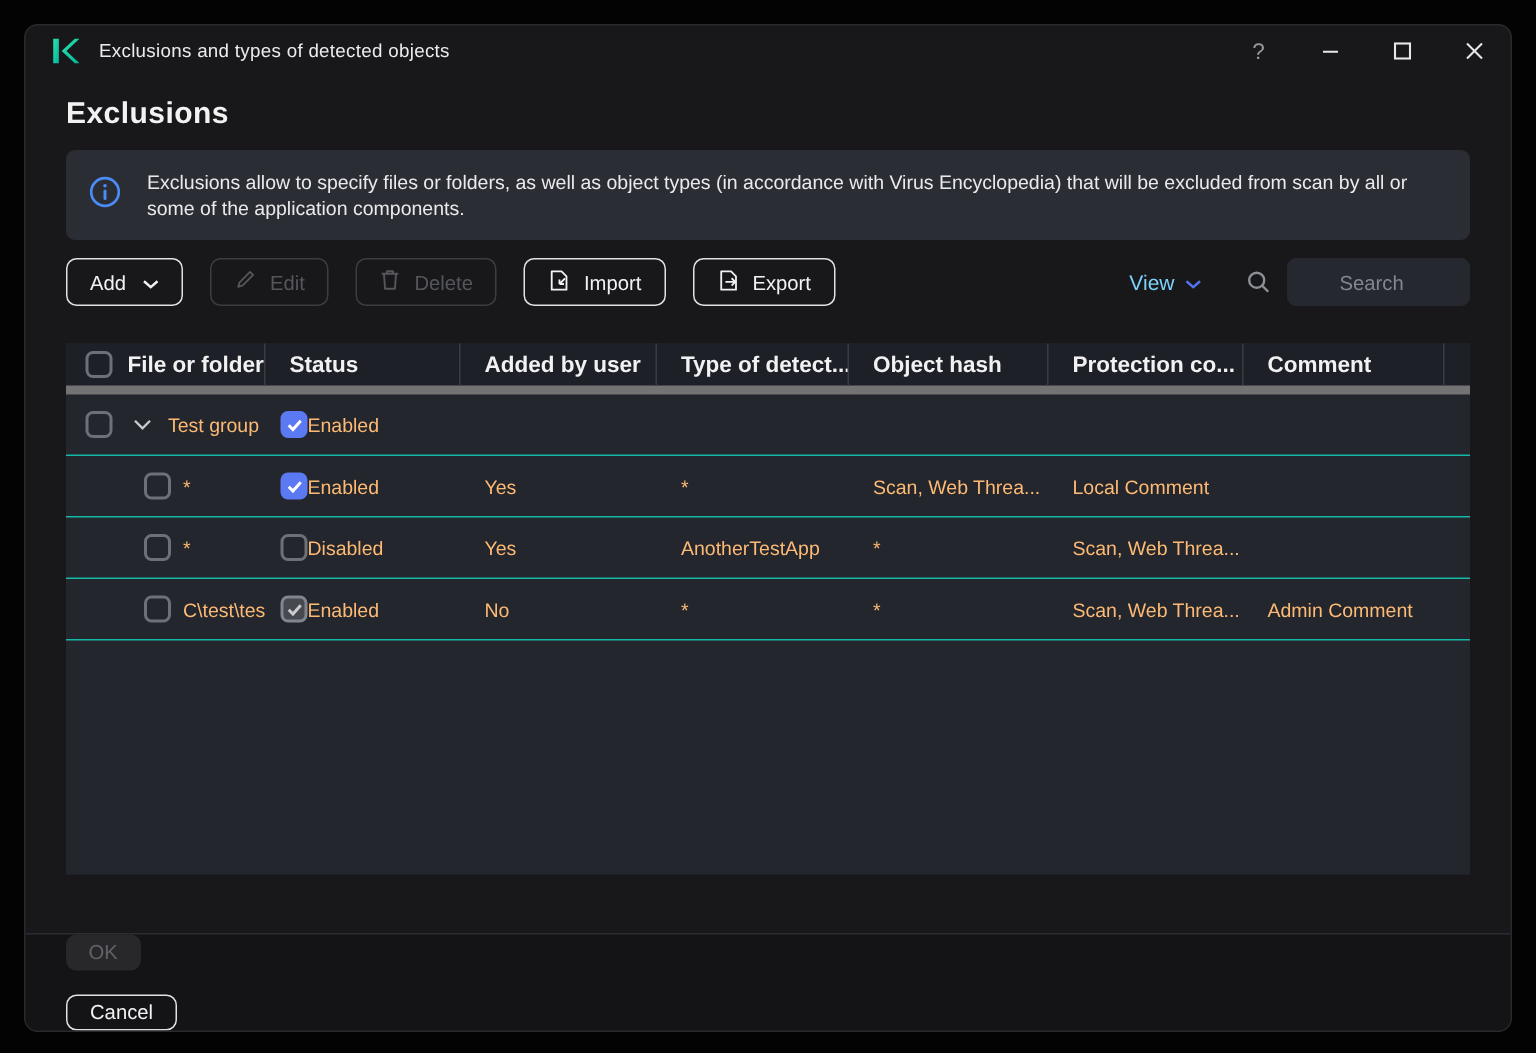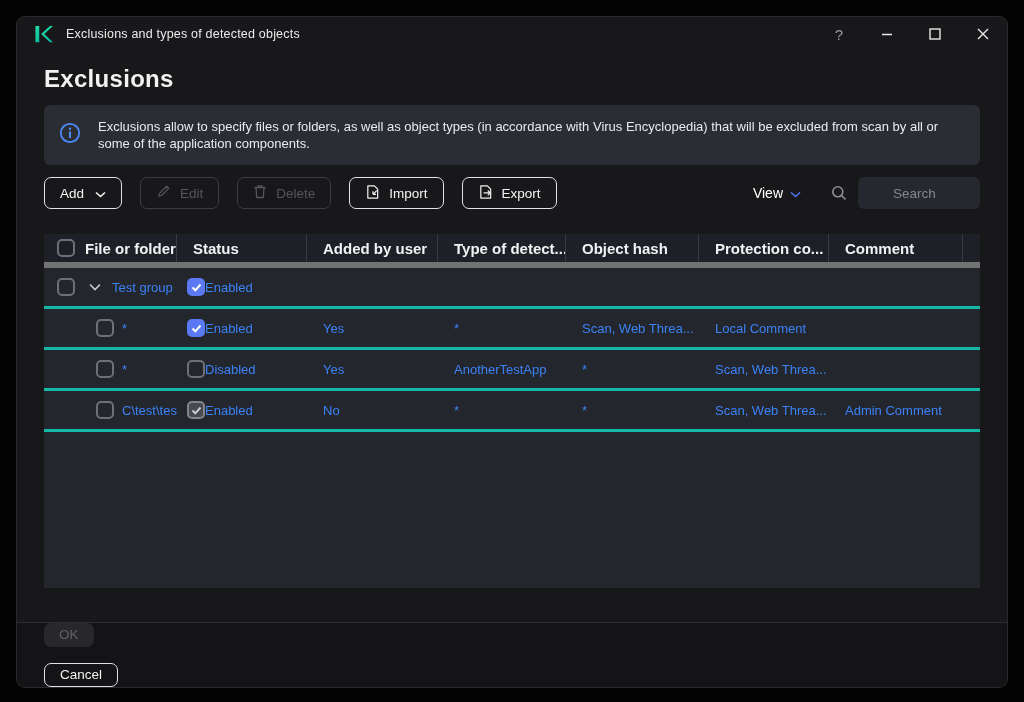--- a/index.html
+++ b/index.html
@@ -12,50 +12,50 @@
   .titlebar { height:34px; display:flex; align-items:center; padding-left:16px; }
   .k-logo { width:20px; height:20px; flex:none; }
   .win-title { margin-left:13px; font-size:12.5px; color:#ececee; letter-spacing:.2px; }
   .win-controls { margin-left:auto; display:flex; height:34px; }
   .win-btn { width:48px; height:34px; display:flex; align-items:center; justify-content:center;
              color:#e8e8ea; cursor:pointer; background:transparent; border:none; }
   .win-btn.help { color:#9a9b9f; font-size:15px; }
 
   
   .content { padding:0 27px; }
-  .heading { margin-top:14px; font-size:24px; font-weight:700; color:#f2f2f3; letter-spacing:.3px; }
+  .heading { margin-top:14px; font-size:20px; font-weight:700; color:#f2f2f3; letter-spacing:.3px; }
 
   .banner { margin-top:12px; min-height:60px; background:#2b2d35; border-radius:6px;
             display:flex; align-items:center; gap:17px; padding:10px 18px 10px 15px; }
   .banner-text { font-size:13px; line-height:1.32; color:#eaeaec; max-width:872px; }
 
   .toolbar { margin-top:12px; display:flex; align-items:center; }
   .btn { height:32px; border-radius:7px; border:1px solid #e2e2e4; background:transparent;
          color:#f2f2f3; font-size:13.5px; display:inline-flex; align-items:center; gap:9px;
          padding:0 15px; cursor:pointer; font-family:inherit; }
   .btn + .btn { margin-left:18px; }
   .btn.disabled { border-color:#3b3d43; color:#54565c; cursor:default; }
   .btn .chev { margin-left:2px; }
-  .view-link { margin-left:auto; display:flex; align-items:center; gap:7px; color:#ffffff;
+  .view-link { margin-left:auto; display:flex; align-items:center; gap:7px; color:#7dd3fc;
                font-size:14px; cursor:pointer; }
   .search-box { position:relative; margin-left:19px; width:160px; height:32px;padding-left:38px; }
   .search-box input { width:100%; height:100%; background:#26282f; border:none; border-radius:6px;
                       color:#d7d8da; font-size:13.5px; padding:0 10px 0 35px; outline:none; font-family:inherit; }
   .search-box input::placeholder { color:#84868d; }
   .search-box .mag { position:absolute; left:11px; top:8px; }
 
   
   .table { margin-top:25px; height:354px; background:#24262d; }
   .grid-cols { display:grid; grid-template-columns:133px 130px 131px 128px 133px 130px 134px 17px; }
   .thead { height:34px; background:#1e2027; border-bottom:6px solid #737373; font-weight:700; font-size:15px; color:#f1f1f2; }
   .th { display:flex; align-items:center; padding-left:16px; border-right:1px solid #3a3c44;
         height:100%; overflow:hidden; white-space:nowrap; }
   .th:last-child { border-right:none; }
   .th.first { padding-left:13px; gap:10px; }
-  .trow { height:41px; border-bottom:3px solid #14b8a6; font-size:13px; color:#3b82f6; cursor:default; }
+  .trow { height:41px; border-bottom:1px solid #14b8a6; font-size:13px; color:#fdba74; cursor:default; }
   .td { display:flex; align-items:center; padding-left:16px; overflow:hidden; white-space:nowrap; }
   .td.first { padding-left:13px; gap:8px; }
   .td.first.indent { padding-left:52px; }
   .td.status { padding-left:10px; }
   .grp-chevron { margin:0 3px 0 6px; display:flex; }
 
   
   .cb { width:18px; height:18px; border-radius:5px; flex:none; display:flex;
         align-items:center; justify-content:center; cursor:pointer; }
   .cb-empty { border:2px solid #6e7078; background:transparent; }

